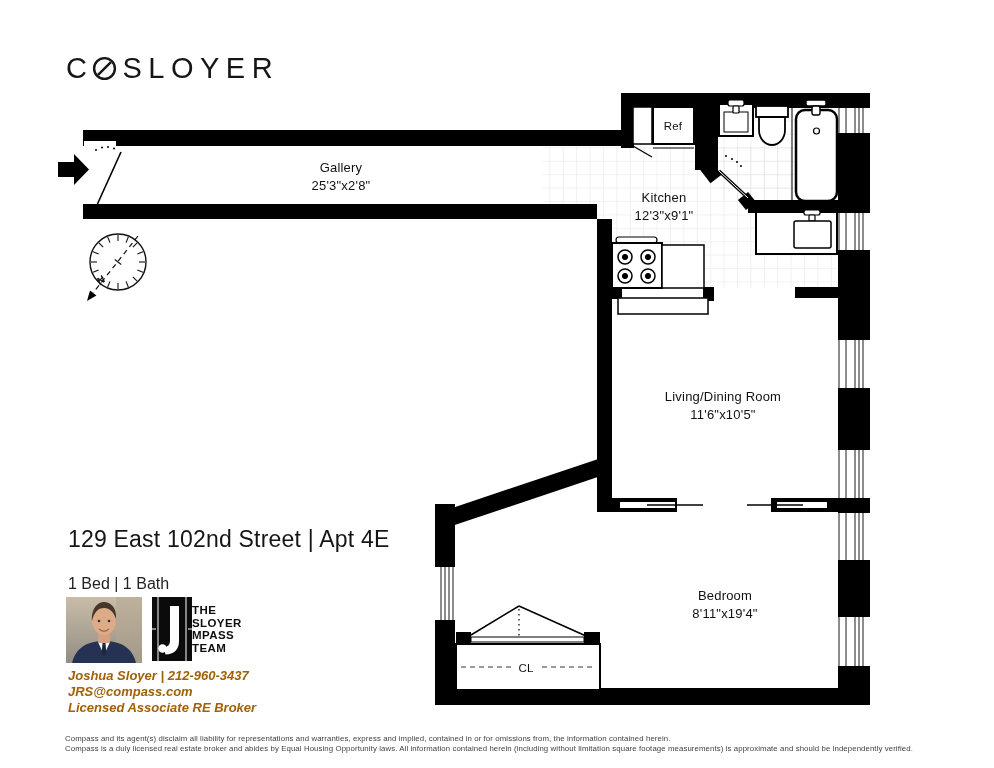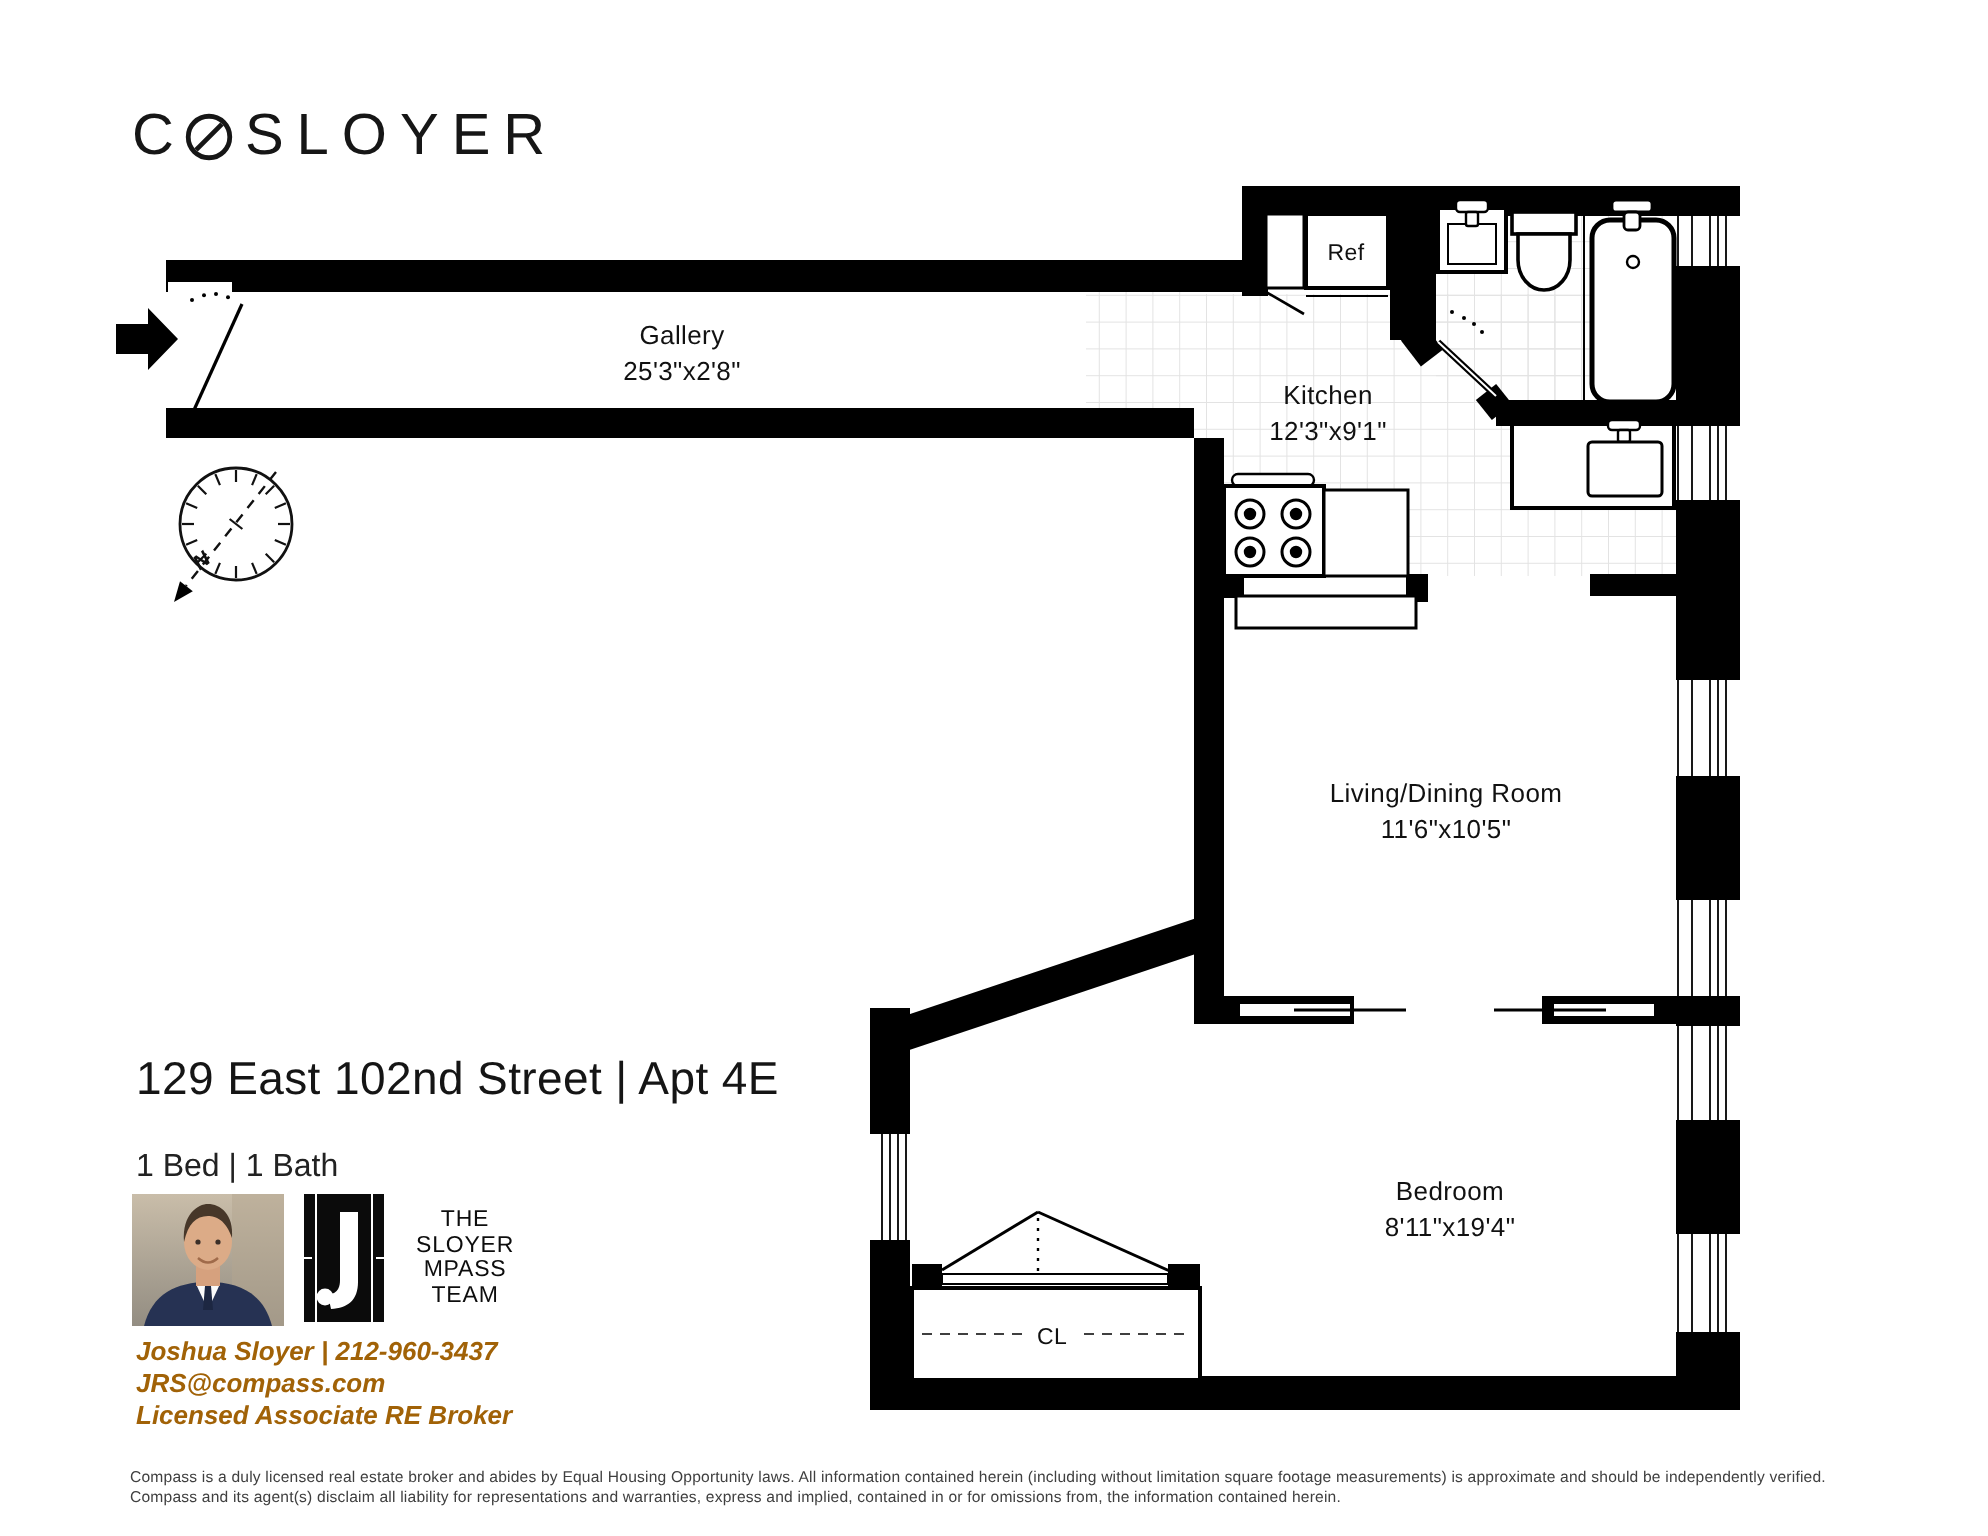--- a/index.html
+++ b/index.html
@@ -8,22 +8,22 @@
   .brand{position:absolute;left:66px;top:52px;display:flex;align-items:center;
          font-size:29px;font-weight:500;letter-spacing:6.5px;color:#161616;}
   .logo-o{margin:0 5px 0 -1px;}
   .plan{position:absolute;left:0;top:0;}
   .address{position:absolute;left:68px;top:526px;}
   .address .title{font-size:23px;font-weight:normal;color:#151515;letter-spacing:.2px;}
   .address .sub{font-size:16px;margin-top:22px;color:#222;}
   .badges{position:absolute;left:66px;top:597px;display:flex;align-items:flex-start;}
   .photo{width:76px;height:66px;display:block;}
   .teammark{margin-left:10px;width:40px;height:64px;display:block;}
-  .teamtext{margin-left:16px;margin-top:7px;font-weight:normal;font-size:11.5px;
-            line-height:12.5px;letter-spacing:.4px;color:#0d0d0d;text-align:center;}
+  .teamtext{margin-left:0;margin-top:7px;font-weight:bold;font-size:11.5px;
+            line-height:12.5px;letter-spacing:.4px;color:#0d0d0d;}
   .contact{position:absolute;left:68px;top:668px;font-weight:bold;font-size:13px;
            line-height:16px;color:#a16207;font-style:italic;}
   .disclaimer{position:absolute;left:65px;top:734px;width:872px;font-size:7.8px;
               line-height:9.6px;color:#3f3f3f;letter-spacing:.1px;}
   .t{font-family:"Liberation Sans",sans-serif;letter-spacing:.2px;}
 </style>
 </head>
 <body>
 
 <div class="page">
@@ -253,17 +253,17 @@
     </div>
   </div>
 
   <div class="contact">
     <div>Joshua Sloyer | 212-960-3437</div>
     <div>JRS@compass.com</div>
     <div>Licensed Associate RE Broker</div>
   </div>
 
   <div class="disclaimer">
+    <div>Compass and its agent(s) disclaim all liability for representations and warranties, express and implied, contained in or for omissions from, the information contained herein.</div>
     <div>Compass is a duly licensed real estate broker and abides by Equal Housing Opportunity laws.  All information contained herein (including without limitation square footage measurements) is approximate and should be independently verified.</div>
-    <div>Compass and its agent(s) disclaim all liability for representations and warranties, express and implied, contained in or for omissions from, the information contained herein.</div>
   </div>
 
 </div>
 
 </body></html>

